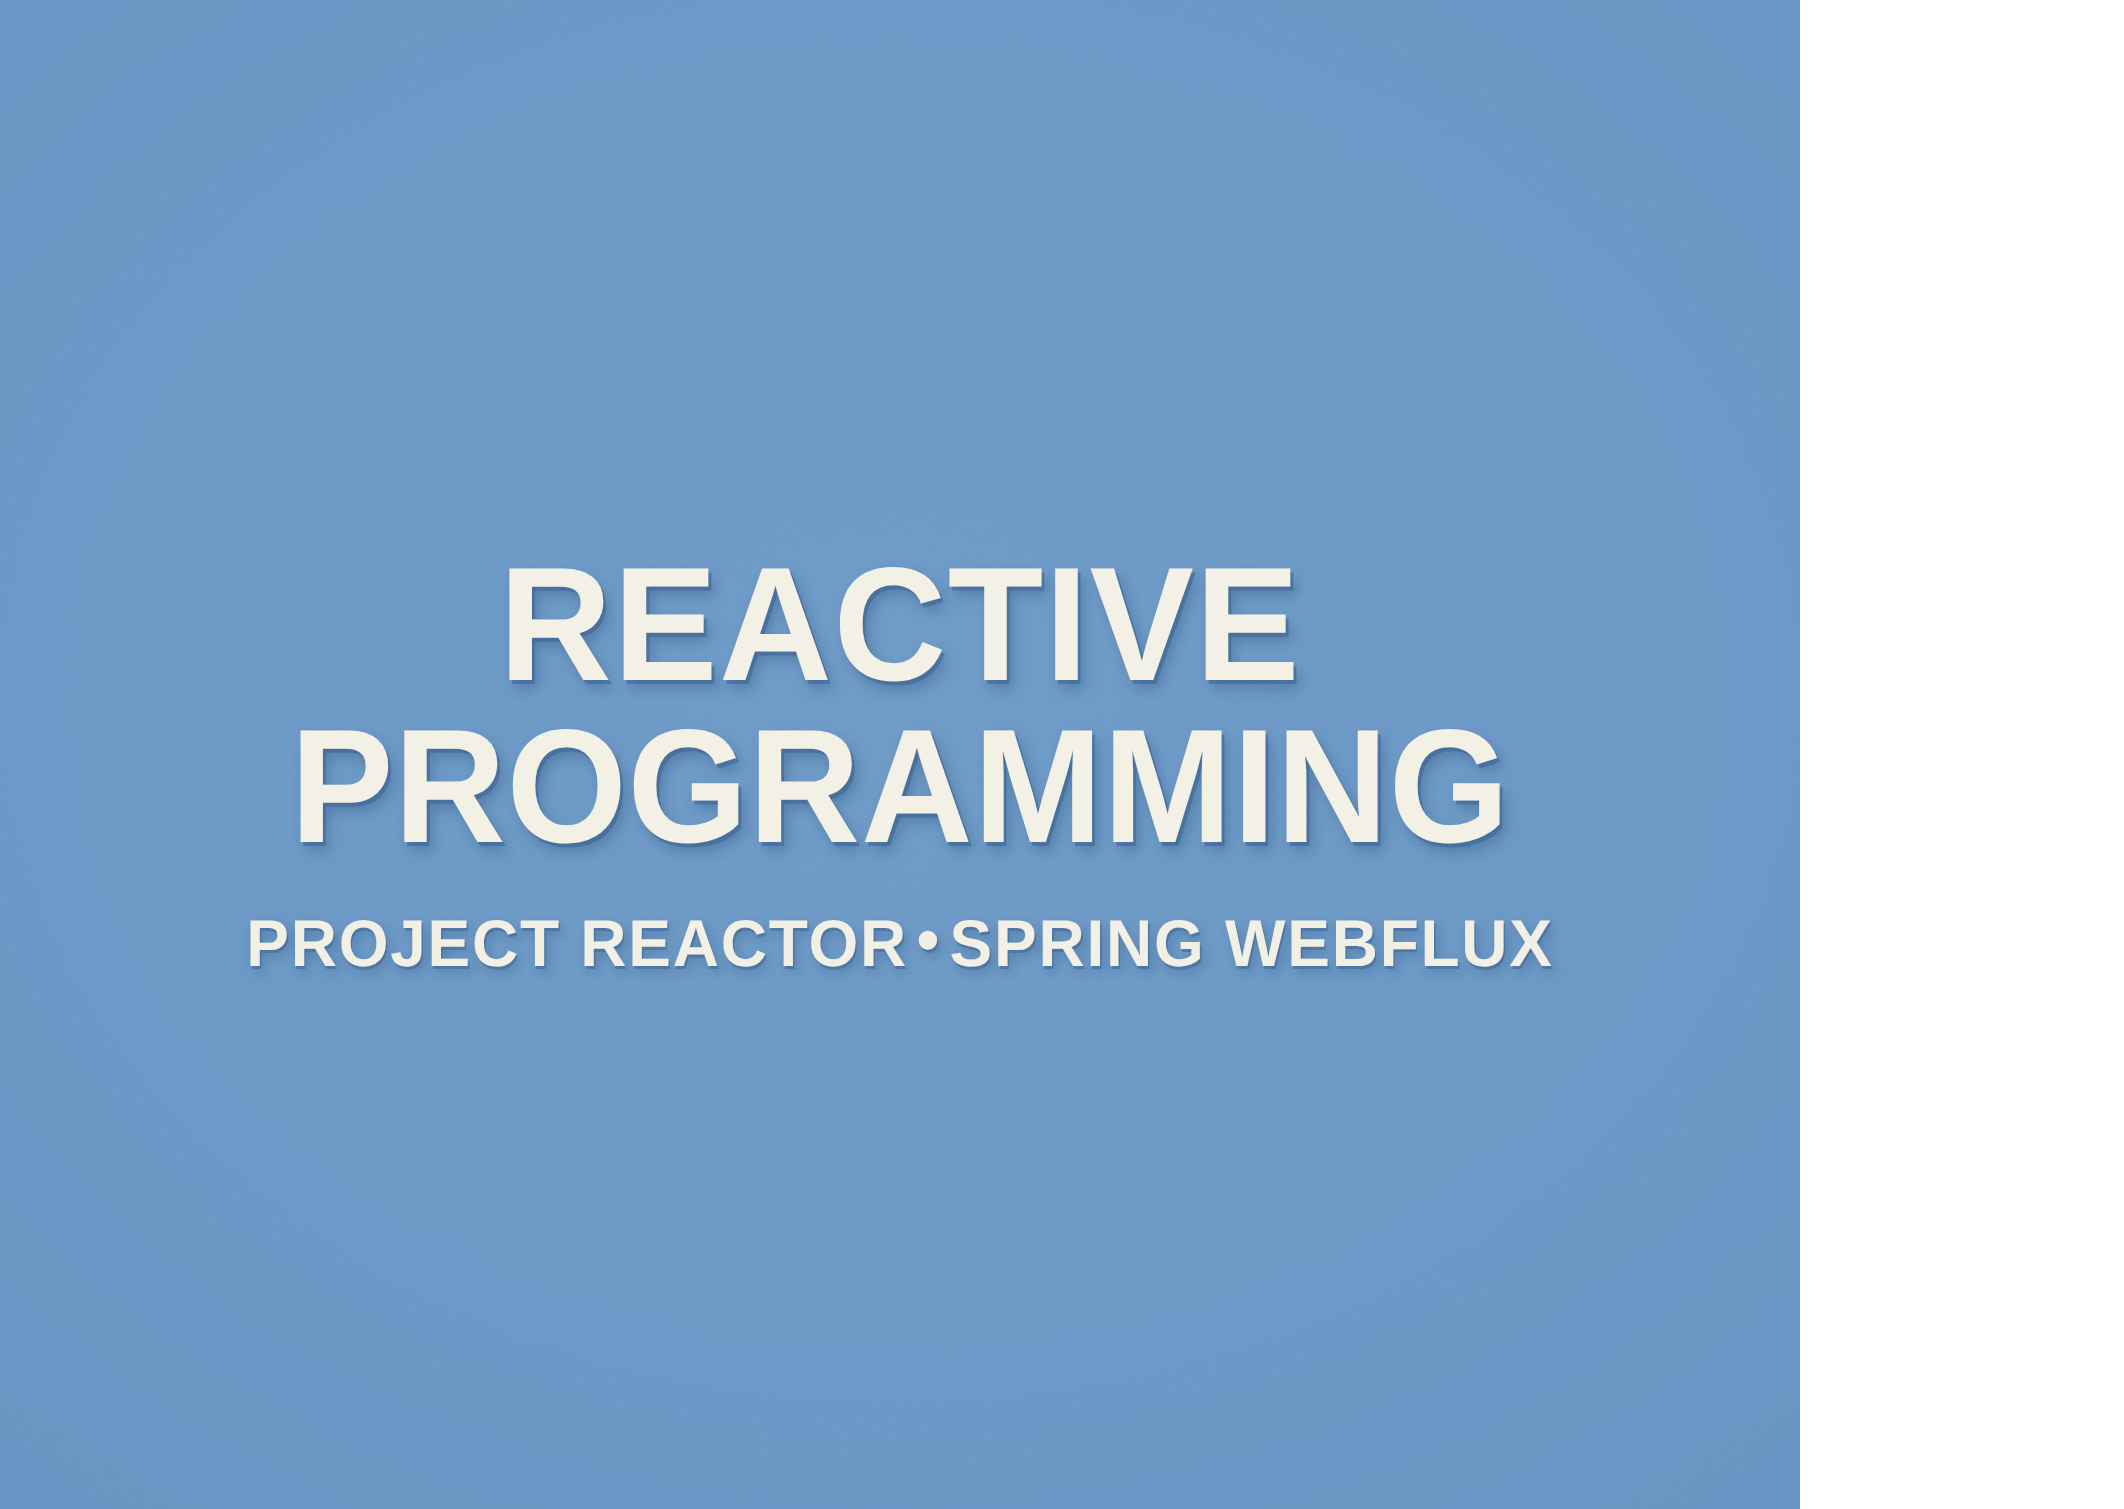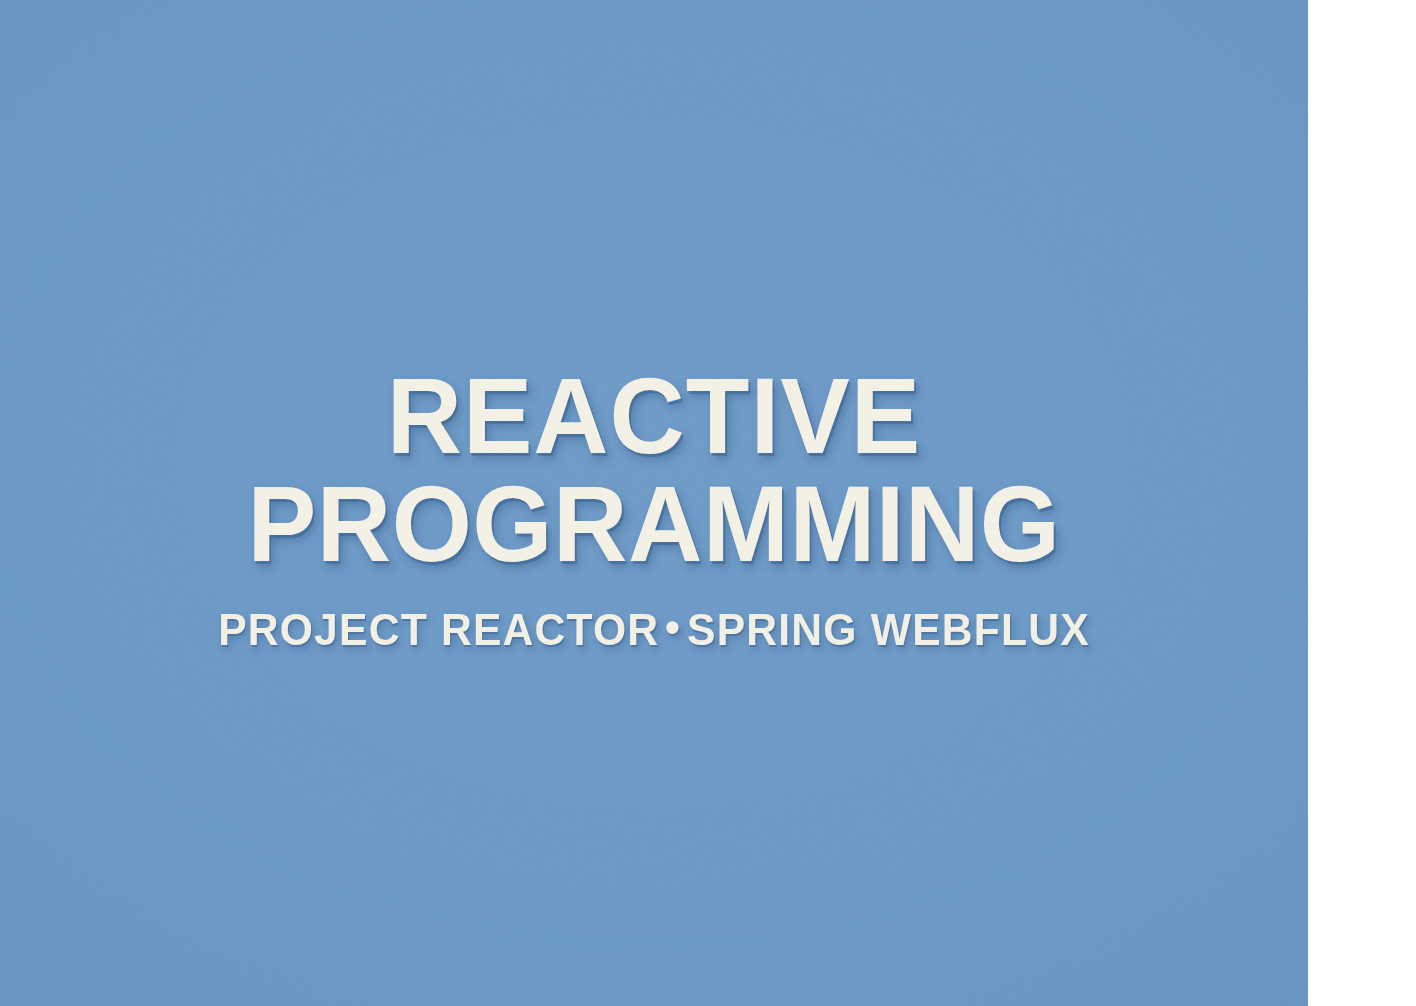--- a/index.html
+++ b/index.html
@@ -9,21 +9,21 @@
 
   body {
     width: 1416px;
     height: 1006px;
     overflow: hidden;
     font-family: "Liberation Sans", sans-serif;
   }
 
   #slide {
     position: relative;
-    width: 1308px;
+    width: 1200px;
     height: 1006px;
     background-color: #6795c4;
     overflow: hidden;
     display: flex;
     flex-direction: column;
     align-items: center;
     justify-content: flex-start;
   }
 
   

